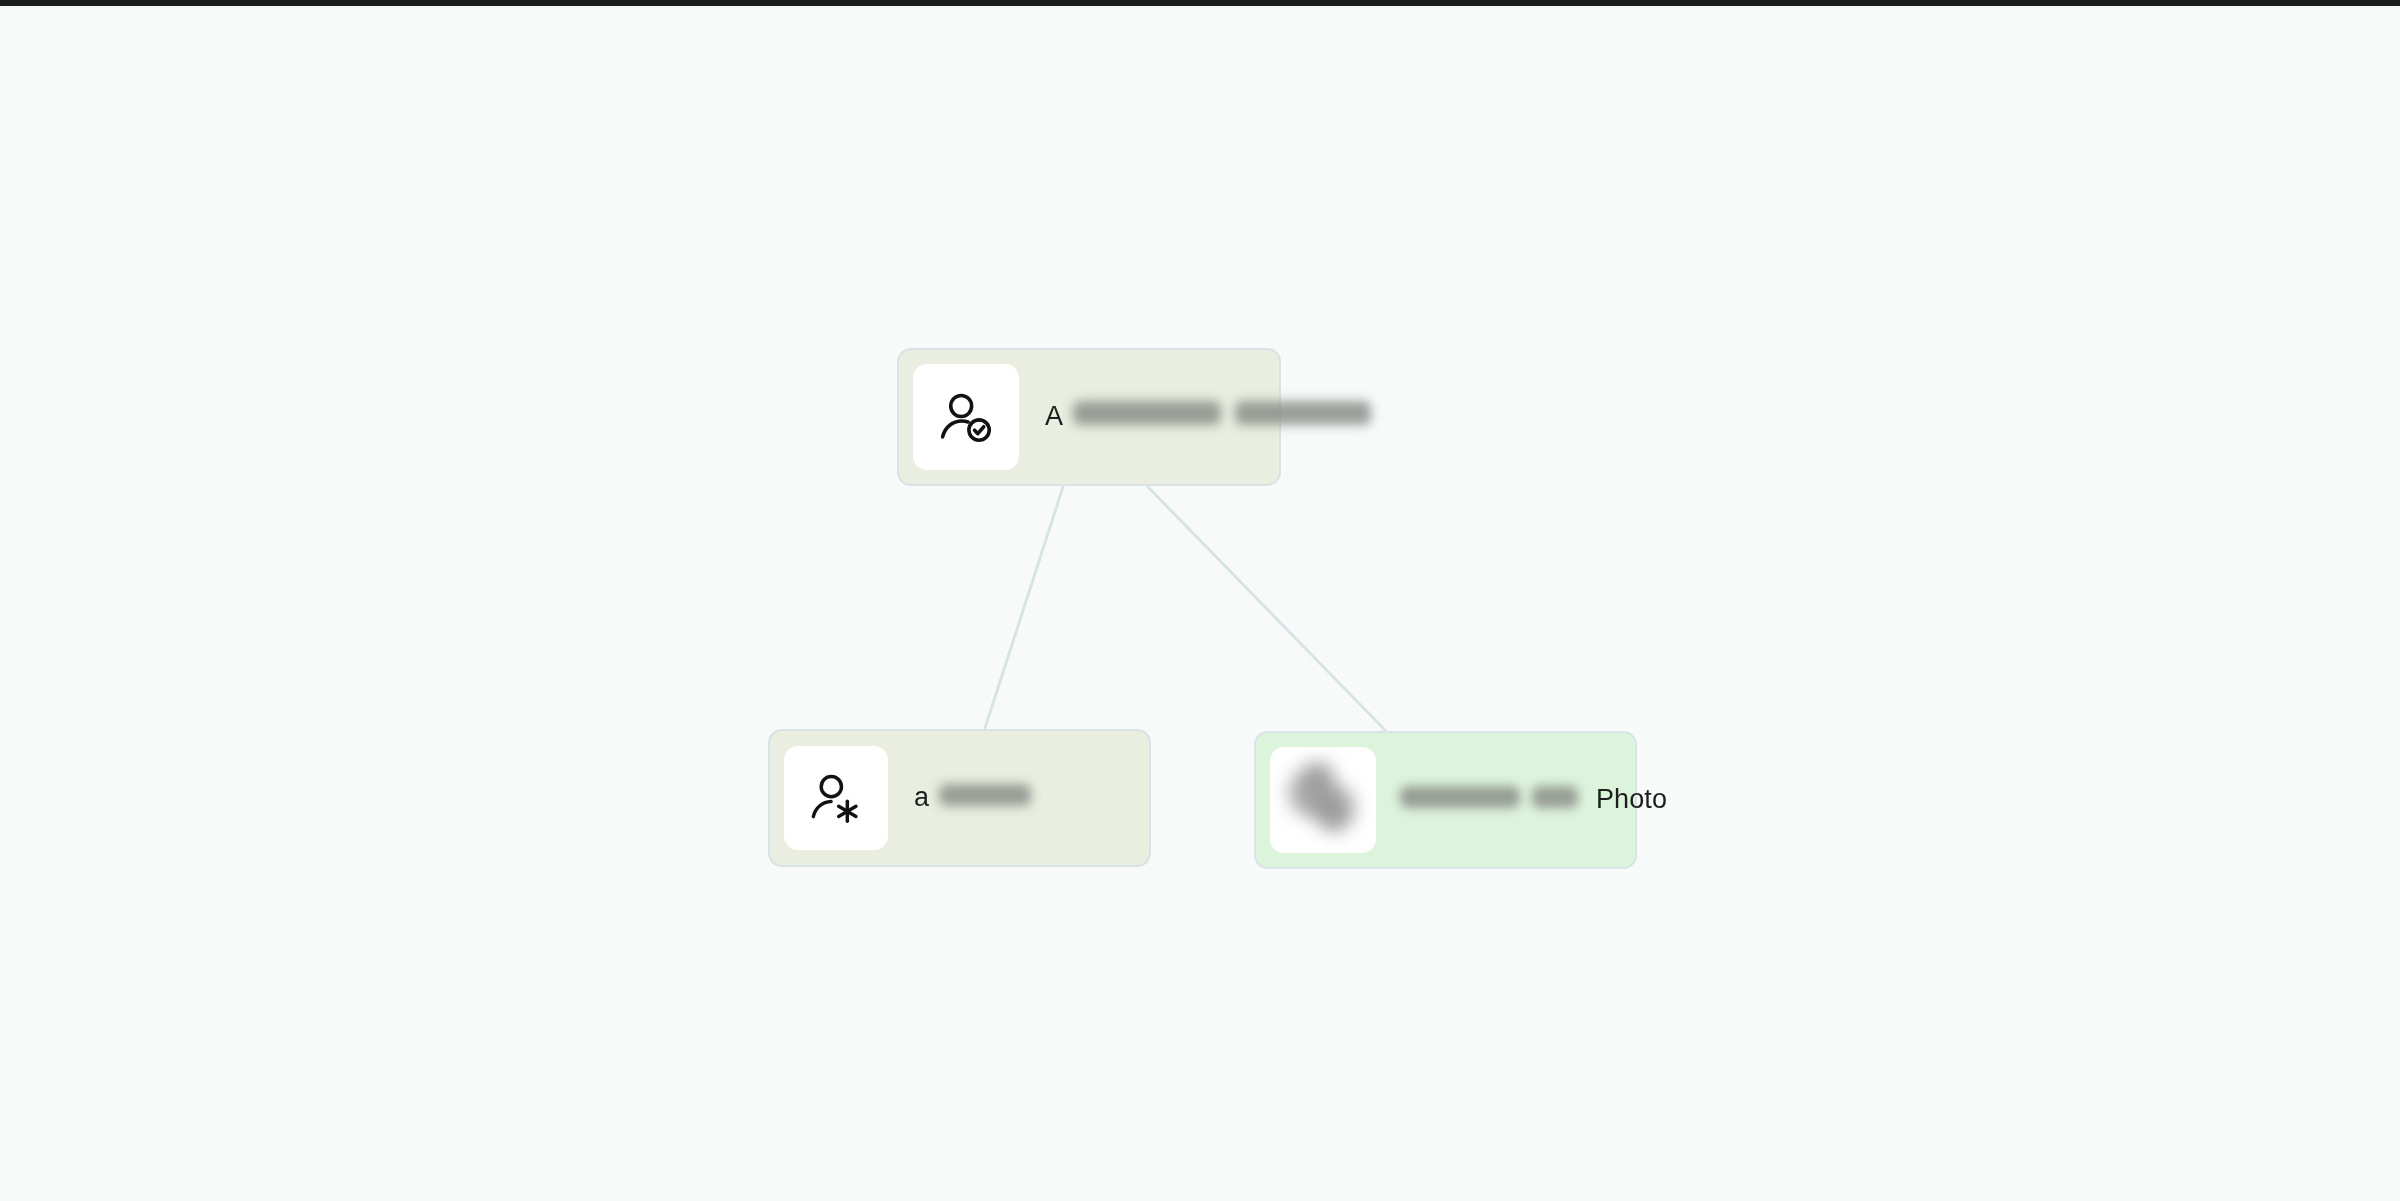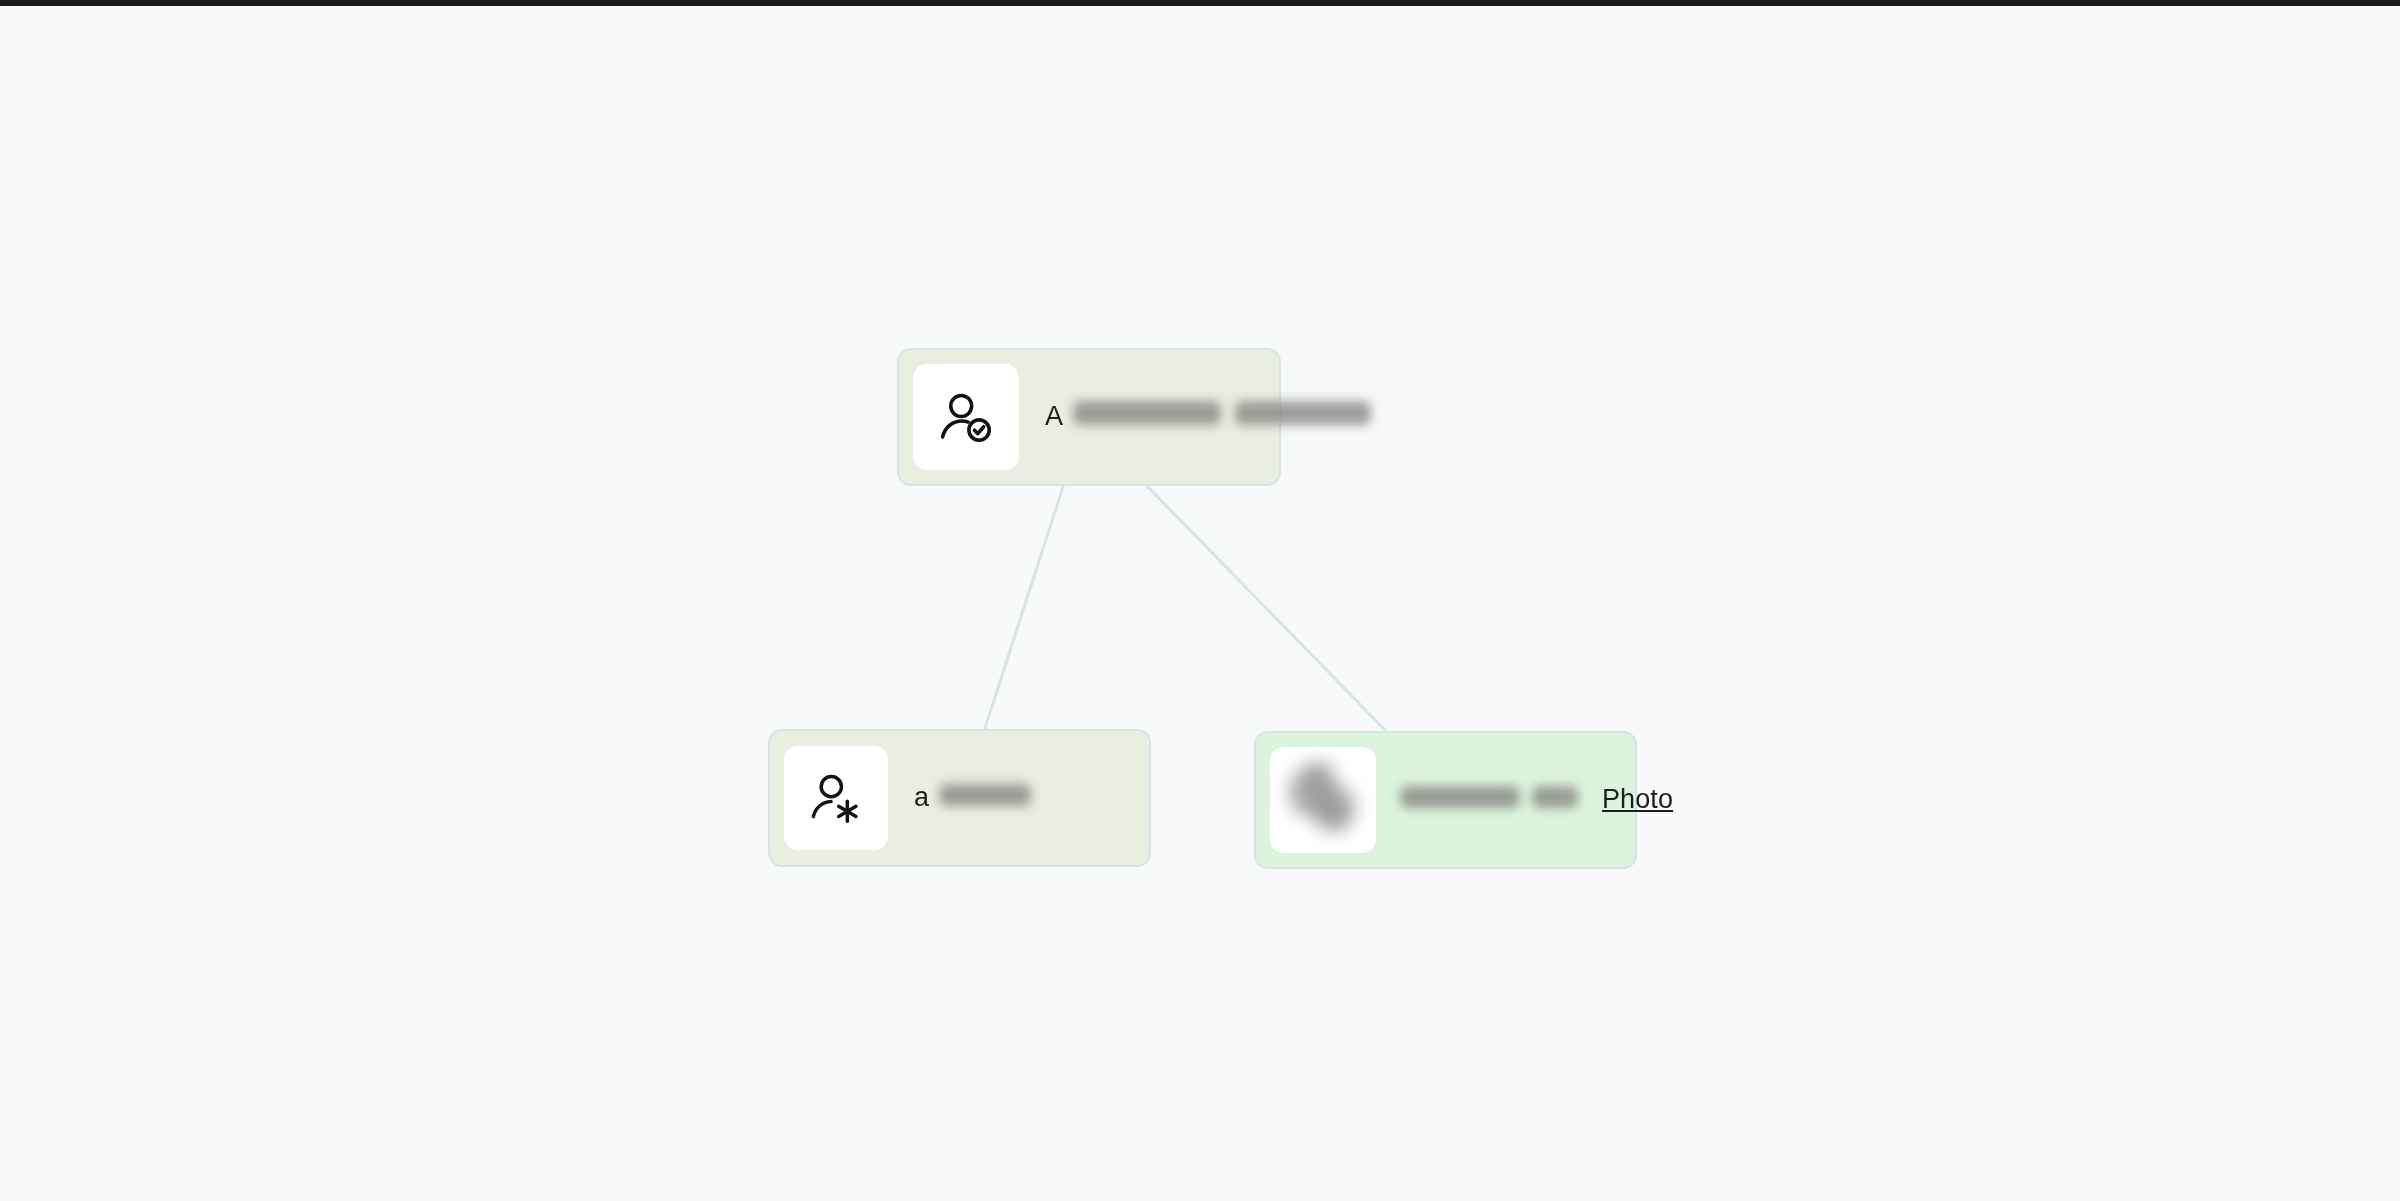--- a/index.html
+++ b/index.html
@@ -179,17 +179,17 @@
       <div class="thumb-blur">
         <span class="b1"></span>
         <span class="b2"></span>
         <span class="b3"></span>
         <span class="b4"></span>
       </div>
     </div>
     <div class="node-label">
       <span class="redacted" style="width:120px;"></span>
       <span class="redacted" style="width:46px;margin-left:10px;"></span>
-      <span class="clear-text" style="margin-left:22px;text-decoration:underline;">Photo</span>
+      <span class="clear-text" style="margin-left:16px;">Photo</span>
     </div>
   </div>
 
 </div>
 
 </body></html>

